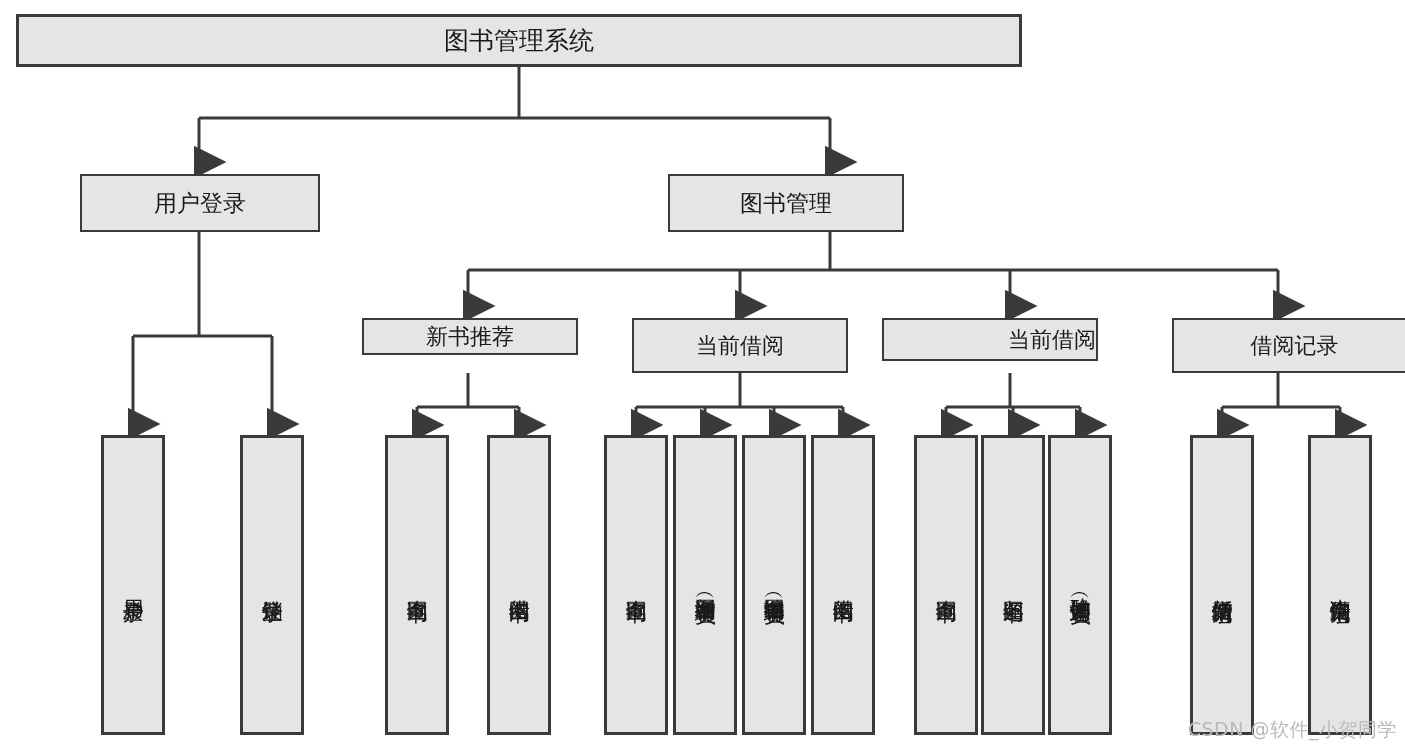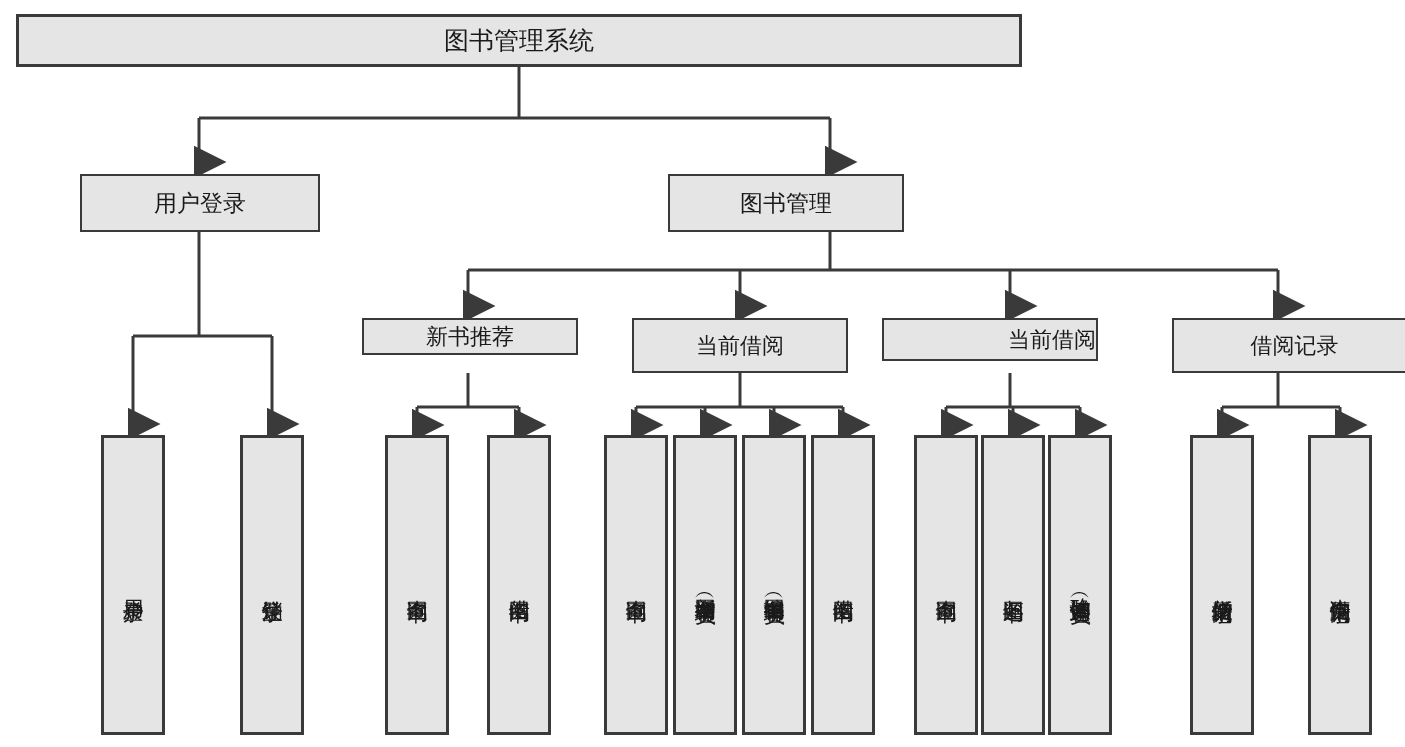--- a/index.html
+++ b/index.html
@@ -192,14 +192,15 @@
     <span class="vlabel">确认归还（管理员）</span>
   </div>
 
   <div class="node leaf" style="left:1190px; top:435px; width:64px; height:300px;">
     <span class="vlabel">新增借阅记录</span>
   </div>
   <div class="node leaf" style="left:1308px; top:435px; width:64px; height:300px;">
     <span class="vlabel">查询借阅记录</span>
   </div>
 
+  <div id="watermark">CSDN @软件_小贺同学</div>
 
 </div>
 
 </body></html>

